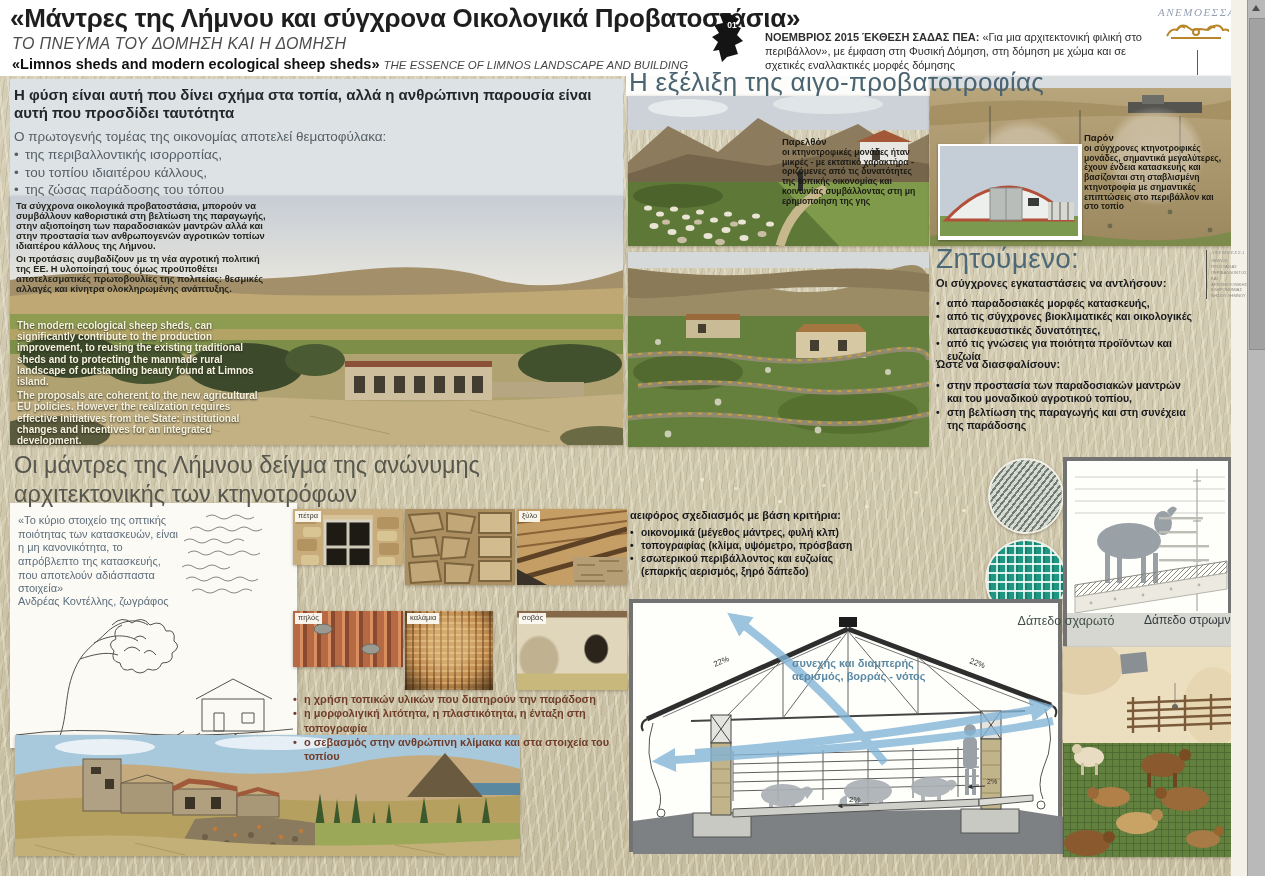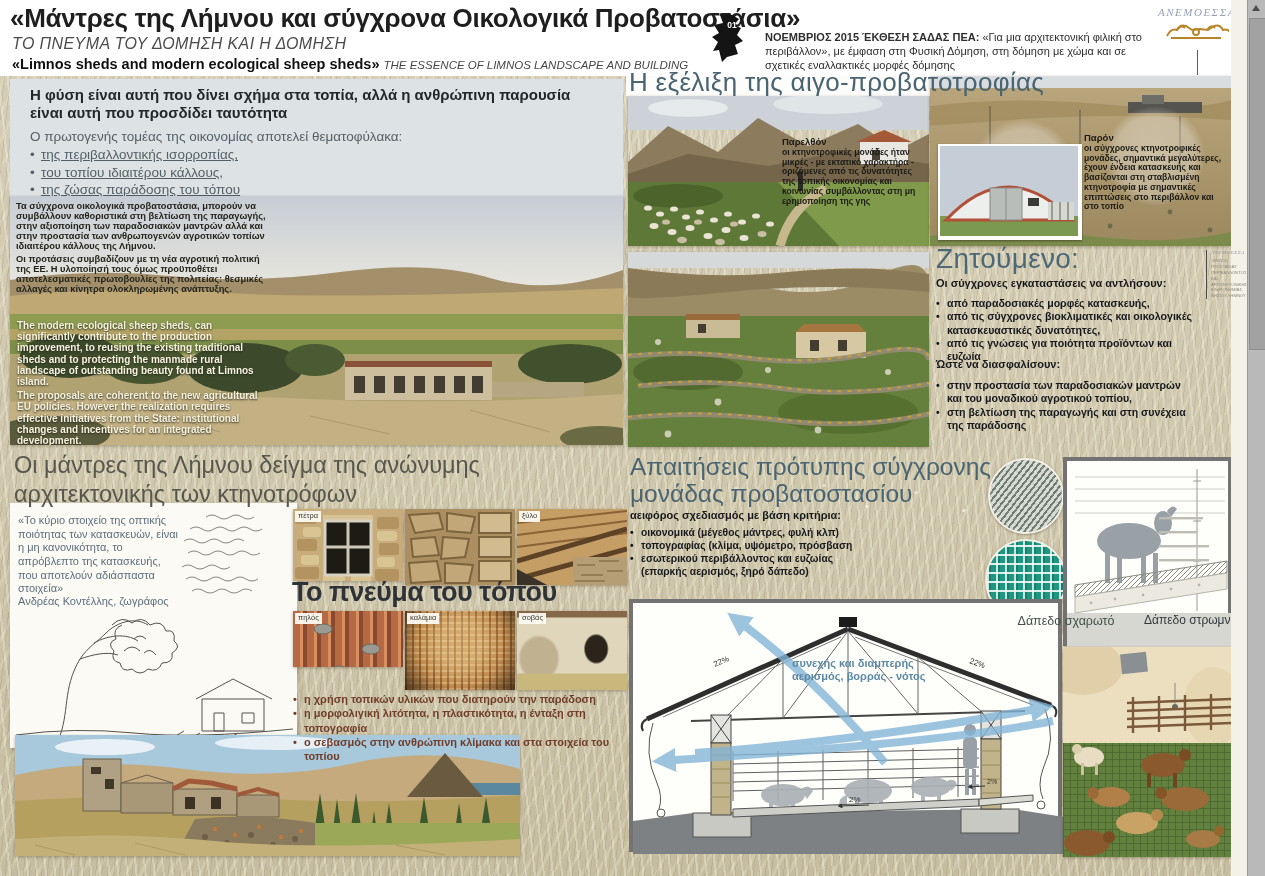--- a/index.html
+++ b/index.html
@@ -23,27 +23,27 @@
   .sub-en b{font-size:14.5px;color:#101010;}
   .sub-en i{font-size:11.5px;color:#474747;margin-left:4px;}
   .event{left:753px;top:18px;width:420px;font-size:11px;color:#2e2e2e;line-height:1.28;}
   .event .org{font-weight:bold;font-size:10.6px;margin-top:3px;color:#1c1c1c;}
   .logo{left:1158px;top:6px;width:76px;text-align:center;}
   .logo .lt{font-family:"Liberation Serif",serif;font-style:italic;font-size:11px;
             color:#96a0b4;letter-spacing:1.5px;white-space:nowrap;}
   .vline{left:1197px;top:50px;width:1px;height:25px;background:#6a5a3c;z-index:2;}
   
   .intro{left:10px;top:79px;width:613px;height:117px;box-sizing:border-box;
-         background:#dde3e5;padding:7px 20px;z-index:1;}
+         background:#dde3e5;padding:7px 4px;z-index:1;}
   .intro h2{margin:0;font-size:15px;line-height:1.18;color:#23272b;}
   .intro p{margin:8px 0 2px;font-size:13.5px;color:#545f66;}
   .b{list-style:none;margin:0;padding:0;}
   .b li{position:relative;padding-left:11px;}
   .b li::before{content:"•";position:absolute;left:0;top:0;}
-  .intro .b{font-size:13.5px;color:#545f66;line-height:1.28;text-decoration:underline;}
+  .intro .b{font-size:13.5px;color:#545f66;line-height:1.28;}
   
   .ovgr{left:6px;top:5px;width:254px;font-size:9.3px;font-weight:bold;color:#24241d;line-height:1.08;}
   .oven{left:7px;top:124px;width:252px;font-size:10px;font-weight:bold;color:#f6f2dd;
         line-height:1.12;text-shadow:0 1px 2px rgba(35,35,25,.95);}
   .ovgr p,.oven p{margin:0 0 3px;}
   
   .strip2{left:626px;top:76px;width:605px;height:20px;background:#fcfcfa;z-index:1;}
   .h-evo{left:629px;top:67px;font-size:26px;color:#4a6472;letter-spacing:.3px;white-space:nowrap;z-index:2;}
   .cap{position:absolute;font-weight:bold;color:#1b1a14;}
   .cap .cl{font-size:9.5px;margin-bottom:1px;}
@@ -446,21 +446,21 @@
         </g>
       <path d="M0,104 Q100,96 200,106 T505,104 V121 H0 Z" fill="#c2b078"></path>
       <g stroke="#a8945c" stroke-width="1" opacity=".8">
           <line x1="20" y1="110" x2="60" y2="120"></line>
           <line x1="120" y1="108" x2="170" y2="120"></line>
           <line x1="380" y1="110" x2="430" y2="120"></line>
         </g>
     </svg>
   </div>
 
-  <div class="ph" style="left:293px;top:509px;width:110px;height:72px;">
+  <div class="ph" style="left:293px;top:509px;width:110px;height:56px;">
     <div class="label">πέτρα</div>
     <svg width="110" height="76" viewBox="0 0 110 76">
       <rect width="110" height="76" fill="#c9ac7c"></rect>
       <g fill="#b3935f">
           <rect x="2" y="4" width="22" height="11" rx="3"></rect>
           <rect x="84" y="8" width="22" height="12" rx="3"></rect>
           <rect x="4" y="30" width="20" height="12" rx="3"></rect>
           <rect x="86" y="34" width="20" height="12" rx="3"></rect>
           <rect x="2" y="58" width="24" height="12" rx="3"></rect>
           <rect x="82" y="60" width="24" height="12" rx="3"></rect>
@@ -520,35 +520,33 @@
   <div class="ph t-tiles" style="left:293px;top:611px;width:110px;height:56px;">
     <div class="label">πηλός</div>
     <svg width="110" height="79" viewBox="0 0 110 79" style="position:absolute;left:0;top:0;">
       <g fill="#9a9a92" stroke="#6a6a62">
           <ellipse cx="30" cy="18" rx="9" ry="5"></ellipse>
           <ellipse cx="78" cy="38" rx="9" ry="5"></ellipse>
           <ellipse cx="46" cy="60" rx="9" ry="5"></ellipse>
         </g>
     </svg>
   </div>
-  <div class="ph t-reed" style="left:405px;top:611px;width:110px;height:79px;">
+  <div class="ph t-reed" style="left:405px;top:611px;width:88px;height:79px;">
     <div class="label">καλάμια</div>
   </div>
   <div class="ph t-plaster" style="left:517px;top:611px;width:110px;height:79px;">
     <div class="label">σοβάς</div>
   </div>
-  <div class="abs h-spirit">Το πνεύμα του τόπου</div>
   <ul class="b abs sbul">
     <li>η χρήση τοπικών υλικών που διατηρούν την παράδοση</li>
     <li>η μορφολιγική λιτότητα, η πλαστικότητα, η ένταξη στη τοπογραφία</li>
     <li>ο σεβασμός στην ανθρώπινη κλίμακα και στα στοιχεία του τοπίου</li>
   </ul>
 
   <div class="abs sheepdots"></div>
-  <div class="abs h-req">Απαιτήσεις πρότυπης σύγχρονης μονάδας προβατοστασίου</div>
   <div class="abs lead req-sub">αειφόρος σχεδιασμός με βάση κριτήρια:</div>
   <ul class="b abs dul rul">
     <li>οικονομικά (μέγεθος μάντρες, φυλή κλπ)</li>
     <li>τοπογραφίας (κλίμα, υψόμετρο, πρόσβαση</li>
     <li>εσωτερικού περιβάλλοντος και ευζωίας (επαρκής αερισμός, ξηρό δάπεδο)</li>
   </ul>
 
   <div class="circ c-mesh"></div>
   <div class="circ c-grate"></div>
   <div class="flabel" style="left:975px;top:614px;width:98px;">Δάπεδο σχαρωτό</div>

